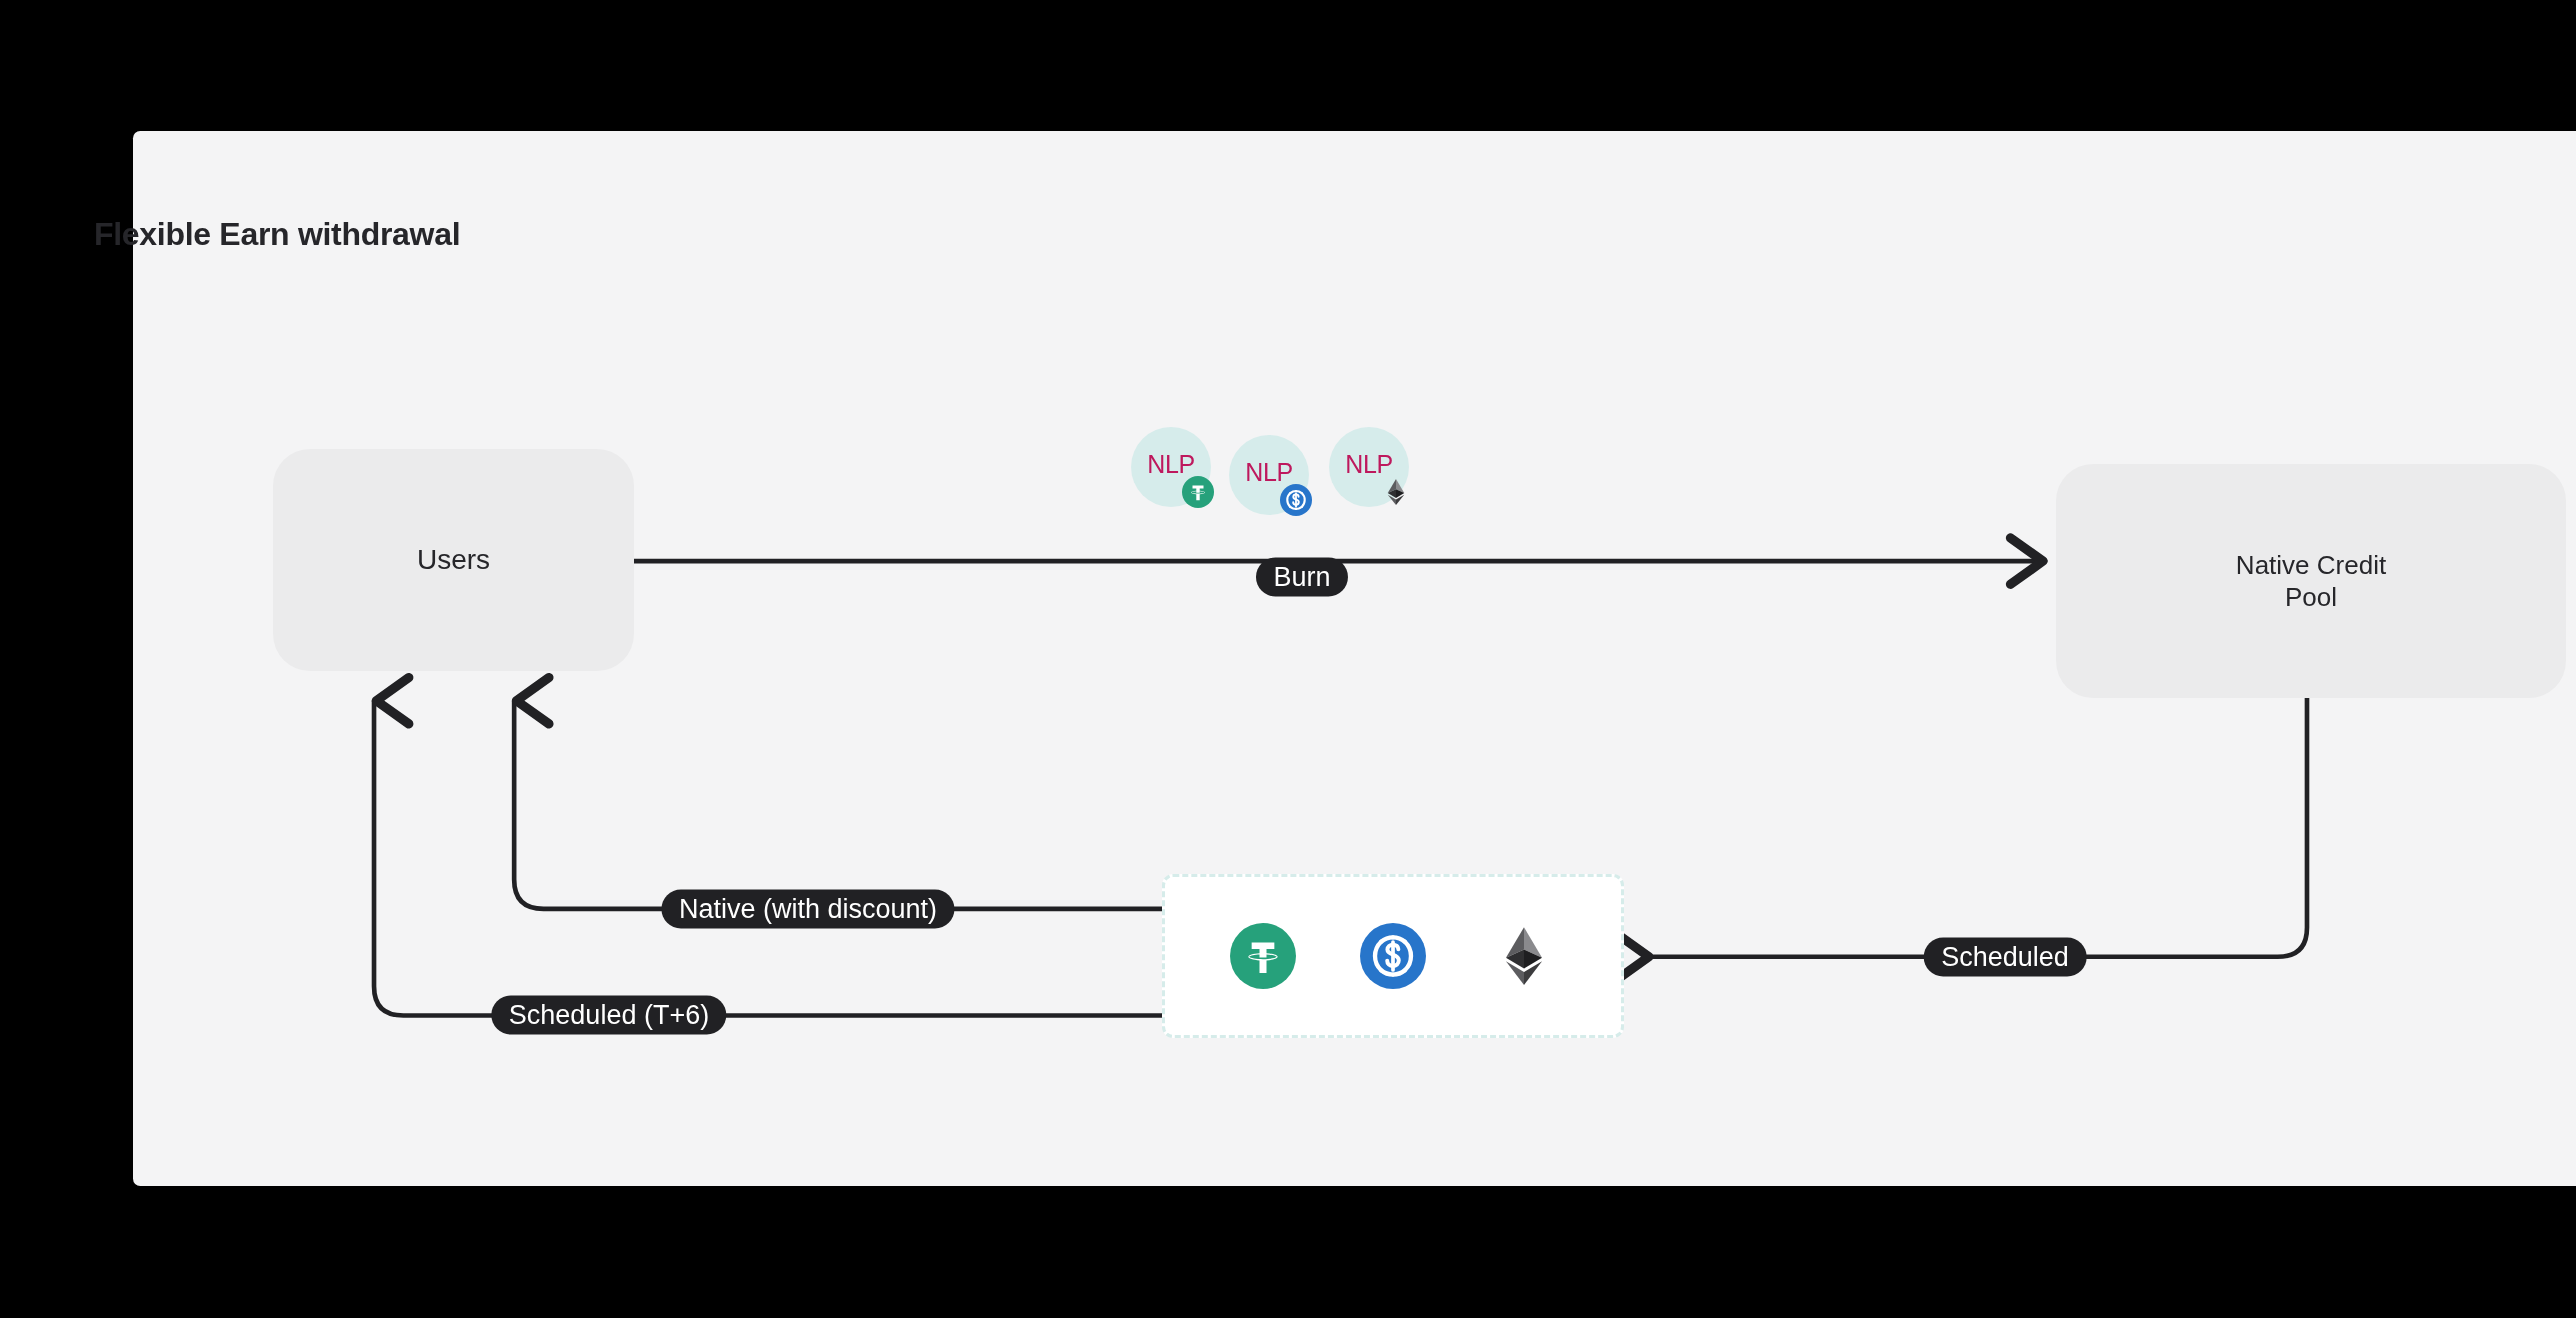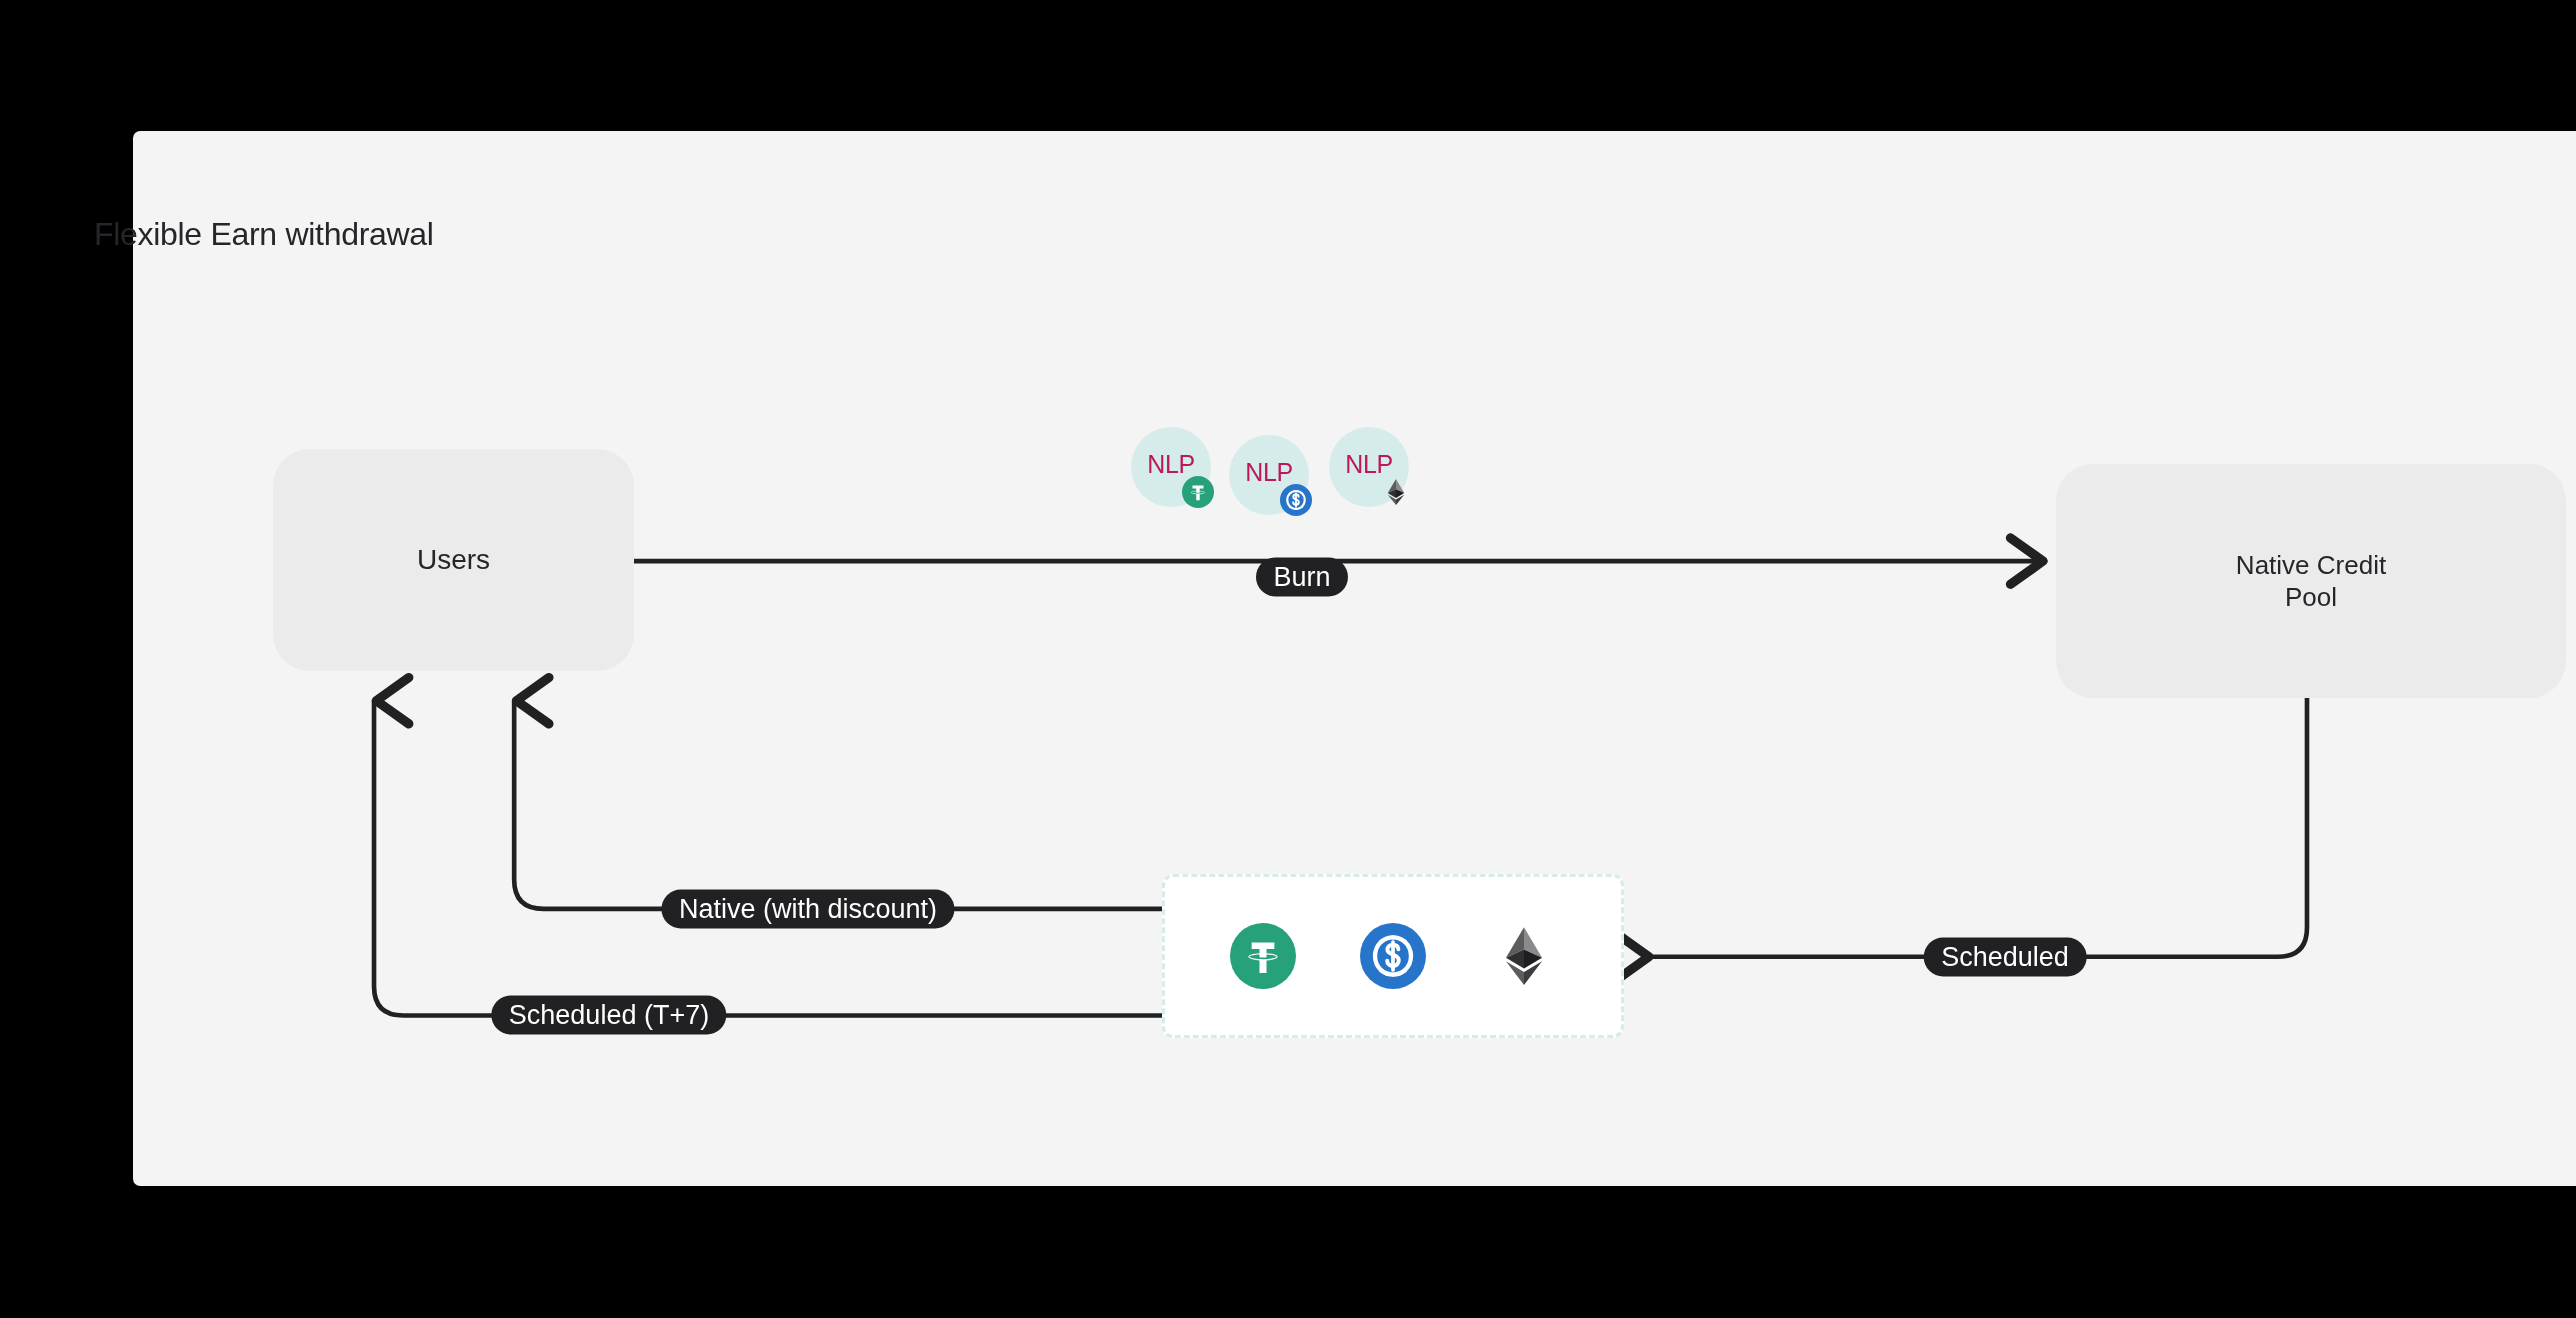--- a/index.html
+++ b/index.html
@@ -27,21 +27,21 @@
     width: 2653px;
     height: 1055px;
     background: #f4f4f5;
     border-radius: 7.2px;
   }
   #card-title {
     position: absolute;
     left: 94px;
     top: 216px;
     font-size: 32px;
-    font-weight: normal;
+    font-weight: bold;
     color: #26262a;
     letter-spacing: -0.3px;
     white-space: nowrap;
   }
   
   #edges {
     position: absolute;
     left: 0;
     top: 0;
     width: 2918px;
@@ -189,21 +189,21 @@
     <span class="node-label">Native Credit
 Pool</span>
   </div>
 
   <div class="edge-pill" id="pill-burn">Burn</div>
 
   <div class="edge-pill" id="pill-withdrawal">Scheduled</div>
 
   <div class="edge-pill" id="pill-instant">Native (with discount)</div>
 
-  <div class="edge-pill" id="pill-scheduled">Scheduled (T+7)</div>
+  <div class="edge-pill" id="pill-scheduled">Scheduled (T+6)</div>
 
   <div class="nlp-badge" id="nlp-0">
     <span class="nlp-text">NLP</span>
     <svg class="sub-coin" viewBox="0 0 64 64">
       <circle cx="32" cy="32" r="32" fill="#26a17b"></circle>
       <path d="M21,19 H43 V25.2 H35.4 V29.3 C41.6,29.7 46.2,31.1 46.2,32.8 C46.2,34.5 41.6,35.9 35.4,36.3 V48.5 H28.6 V36.3 C22.4,35.9 17.8,34.5 17.8,32.8 C17.8,31.1 22.4,29.7 28.6,29.3 V25.2 H21 Z M32,35.1 C38.6,35.1 44.1,34.1 45.4,32.8 C44.3,31.7 40.2,30.8 35.4,30.6 V33.4 C34.3,33.45 33.2,33.48 32,33.48 C30.8,33.48 29.7,33.45 28.6,33.4 V30.6 C23.8,30.8 19.7,31.7 18.6,32.8 C19.9,34.1 25.4,35.1 32,35.1 Z" fill="#ffffff"></path>
     </svg>
   </div>
 
   <div class="nlp-badge" id="nlp-1">

